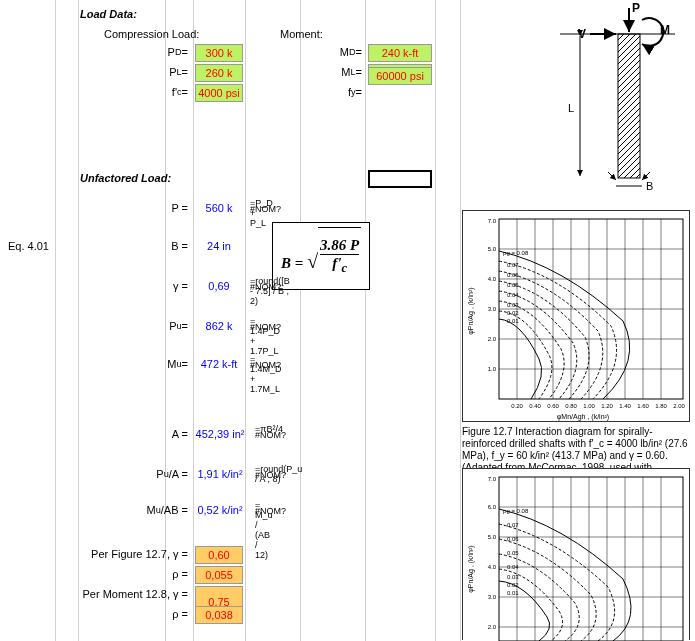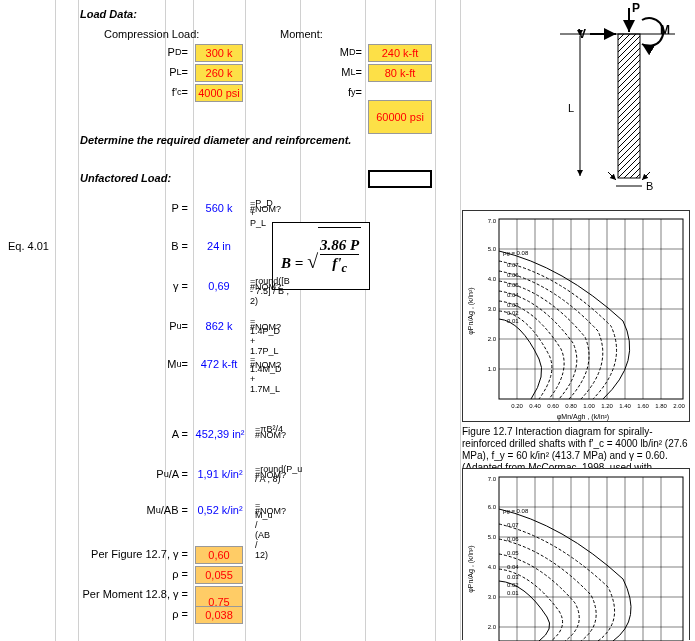--- a/index.html
+++ b/index.html
@@ -6,21 +6,21 @@
   body { font-family: Arial, sans-serif; font-size: 11px; background: #fff; width: 695px; height: 641px; position: relative; overflow: hidden; }
   .sheet { position: relative; width: 100%; height: 100%; }
   .gridline-v { position: absolute; top: 0; bottom: 0; width: 1px; background: #d0d0d0; }
   .cell { position: absolute; display: flex; align-items: center; }
   .right { justify-content: flex-end; text-align: right; }
   .center { justify-content: center; text-align: center; }
   .bold { font-weight: bold; }
   .italic { font-style: italic; }
   .blue { color: #0000ff; }
   .red { color: #ff0000; }
-  .yellow-input { background: #fde047; border: 1px solid #999; }
+  .yellow-input { background: #bef264; border: 1px solid #999; }
   .orange-input { background: #ffcc66; border: 1px solid #999; }
   .black-box { border: 2px solid #000; background: #fff; }
   .eq-ref { color: #000; font-size: 11px; }
   .formula-box { border: 1px solid #000; padding: 4px 8px; background: #fff; }
   .chart-box { position: absolute; border: 1px solid #333; background: #fff; }
   .caption { font-size: 10px; line-height: 1.2; }
 </style>
 </head>
 <body>
 
@@ -45,23 +45,22 @@
   <div class="cell right" style="left:120px; top:66px; width:68px;">P<sub>L</sub> =</div>
   <div class="cell center yellow-input red" style="left:195px; top:64px; width:48px; height:18px;">260 k</div>
   <div class="cell right" style="left:120px; top:86px; width:68px;">f'<sub>c</sub> =</div>
   <div class="cell center yellow-input red" style="left:195px; top:84px; width:48px; height:18px;">4000 psi</div>
 
   <div class="cell right" style="left:300px; top:46px; width:62px;">M<sub>D</sub> =</div>
   <div class="cell center yellow-input red" style="left:368px; top:44px; width:64px; height:18px;">240 k-ft</div>
   <div class="cell right" style="left:300px; top:66px; width:62px;">M<sub>L</sub> =</div>
   <div class="cell center yellow-input red" style="left:368px; top:64px; width:64px; height:18px;">80 k-ft</div>
   <div class="cell right" style="left:300px; top:86px; width:62px;">f<sub>y</sub> =</div>
-  <div class="cell center yellow-input red" style="left:368px; top:100px; width:64px; height:34px;">60000 psi</div>
-
-  <div class="cell bold italic" style="left:80px; top:134px;">Determine the required diameter and reinforcement.</div>
+  <div class="cell center yellow-input red" style="left:368px; top:67px; width:64px; height:18px;">60000 psi</div>
+
 
   <div class="cell bold italic" style="left:80px; top:172px;">Unfactored Load:</div>
 
   <div class="black-box" style="position:absolute; left:368px; top:170px; width:64px; height:18px;"></div>
 
   <div class="cell right" style="left:120px; top:202px; width:68px;">P =</div>
   <div class="cell center blue" style="left:195px; top:202px; width:48px;">560 k</div>
   <div class="cell" style="left:250px; top:198px; font-size:9px; position:absolute;">
     <span style="position:absolute; top:0;">=P_D + P_L</span>
     <span style="position:absolute; top:6px;">#NOM?</span>

